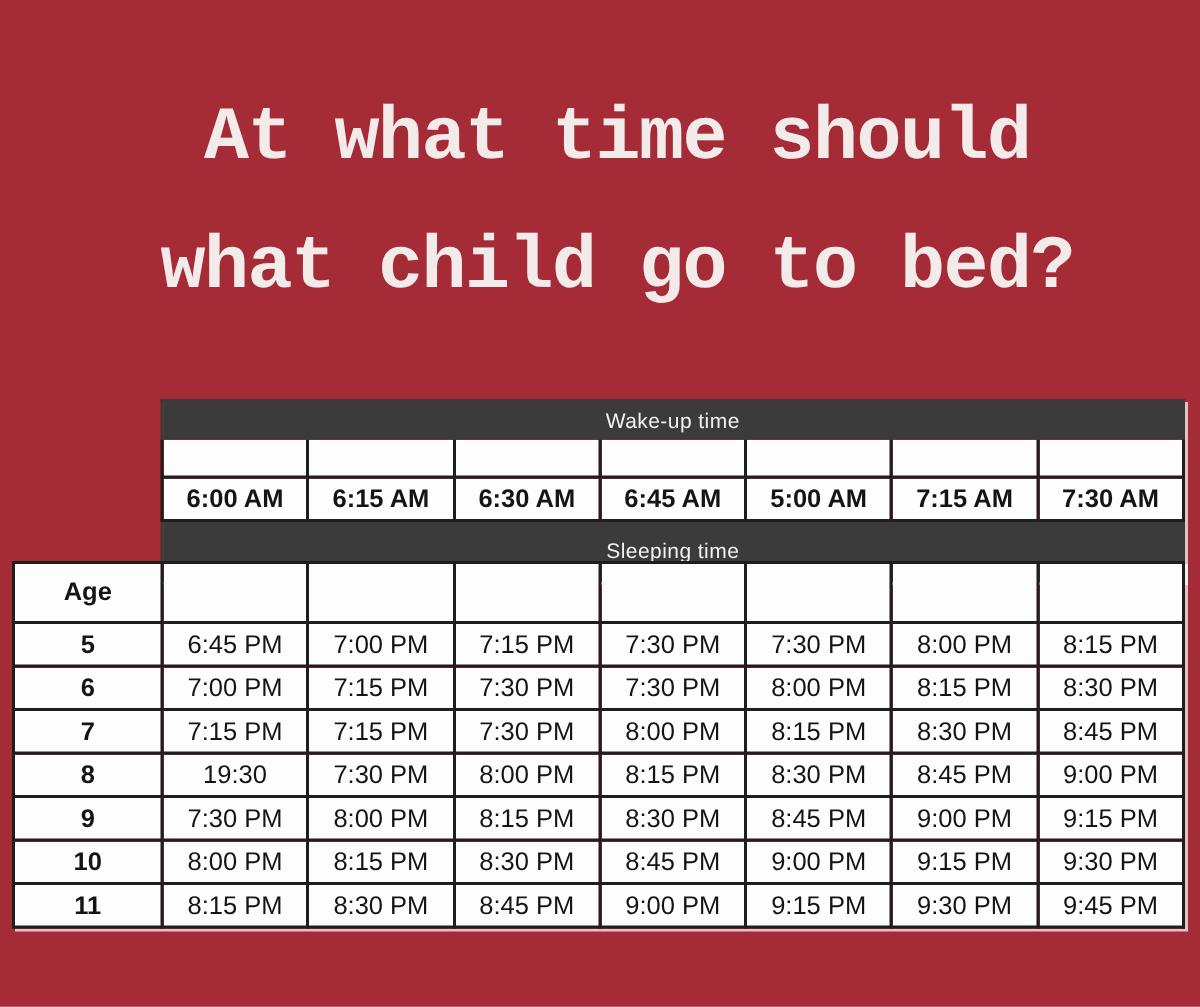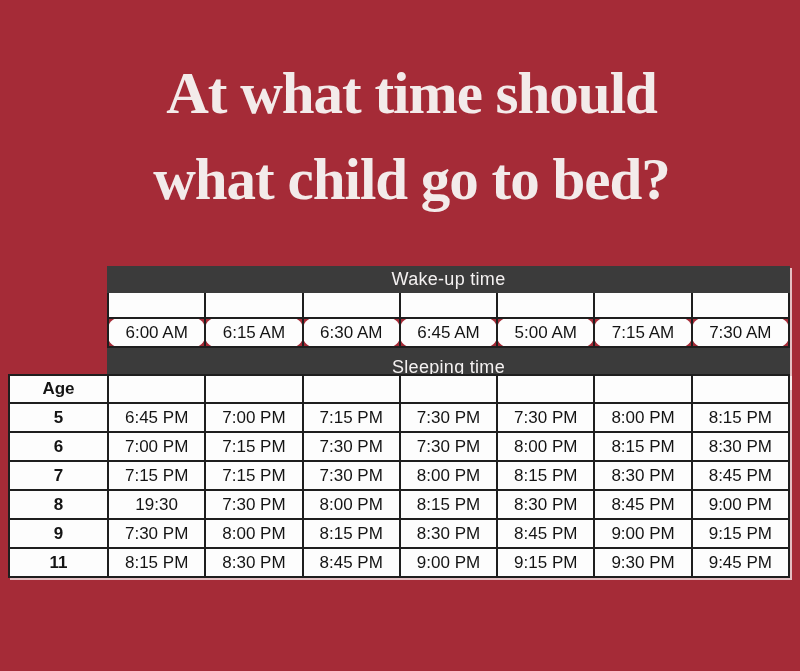--- a/index.html
+++ b/index.html
@@ -14,23 +14,23 @@
     font-family: "Liberation Sans", sans-serif;
   }
 
   .title {
     position: absolute;
     top: 50px;
     left: 0;
     width: 100%;
     margin: 0;
     text-align: center;
-    font-family: Liberation Serif, serif;
+    font-family: Liberation Mono, monospace;
     font-weight: 700;
-    font-size: 59px;
+    font-size: 50px;
     line-height: 86px;
     letter-spacing: -1px;
     color: #f3ebea;
     padding-left: 23px;
   }
   .title .line { display: block; }
 
   table.tbl {
     position: absolute;
     border-collapse: collapse;
@@ -49,32 +49,32 @@
     white-space: nowrap;
   }
 
   .tbl-top { left: 107px; top: 266px; width: 683px; }
   .tbl-bottom { left: 8px;  top: 374px; width: 782px; }
 
   tr.bar-row td {
     background: #3b3b3b;
     border-color: #3b3b3b;
     color: #f4f1f1;
-    font-size: 18px;
+    font-size: 14px;
     font-weight: 400;
     letter-spacing: 0.3px;
   }
   tr.row-wakeup-bar   { height: 25px; }
   tr.row-blank        { height: 26px; }
   tr.row-am           { height: 29px; }
   tr.row-sleeping-bar { height: 40px; }
-  tr.row-age-header   { height: 28px; }
+  tr.row-age-header   { height: 40px; }
   tr.row-data         { height: 29px; }
 
-  tr.row-am td { font-weight: 400; border-radius: 11px; }
+  tr.row-am td { font-weight: 700; }
 
   td.age-head {
     background: #3b3b3b;
     border-color: #3b3b3b;
     color: #f4f1f1;
     font-weight: 700;
     font-size: 18px;
   }
   td.age-cell { font-weight: 700; }
 </style>
@@ -192,20 +192,30 @@
           <td class="age-cell">9</td>
           <td>7:30 PM</td>
           <td>8:00 PM</td>
           <td>8:15 PM</td>
           <td>8:30 PM</td>
           <td>8:45 PM</td>
           <td>9:00 PM</td>
           <td>9:15 PM</td>
         </tr>
         <tr class="row-data">
+          <td class="age-cell">10</td>
+          <td>8:00 PM</td>
+          <td>8:15 PM</td>
+          <td>8:30 PM</td>
+          <td>8:45 PM</td>
+          <td>9:00 PM</td>
+          <td>9:15 PM</td>
+          <td>9:30 PM</td>
+        </tr>
+        <tr class="row-data">
           <td class="age-cell">11</td>
           <td>8:15 PM</td>
           <td>8:30 PM</td>
           <td>8:45 PM</td>
           <td>9:00 PM</td>
           <td>9:15 PM</td>
           <td>9:30 PM</td>
           <td>9:45 PM</td>
         </tr>
       </tbody>

